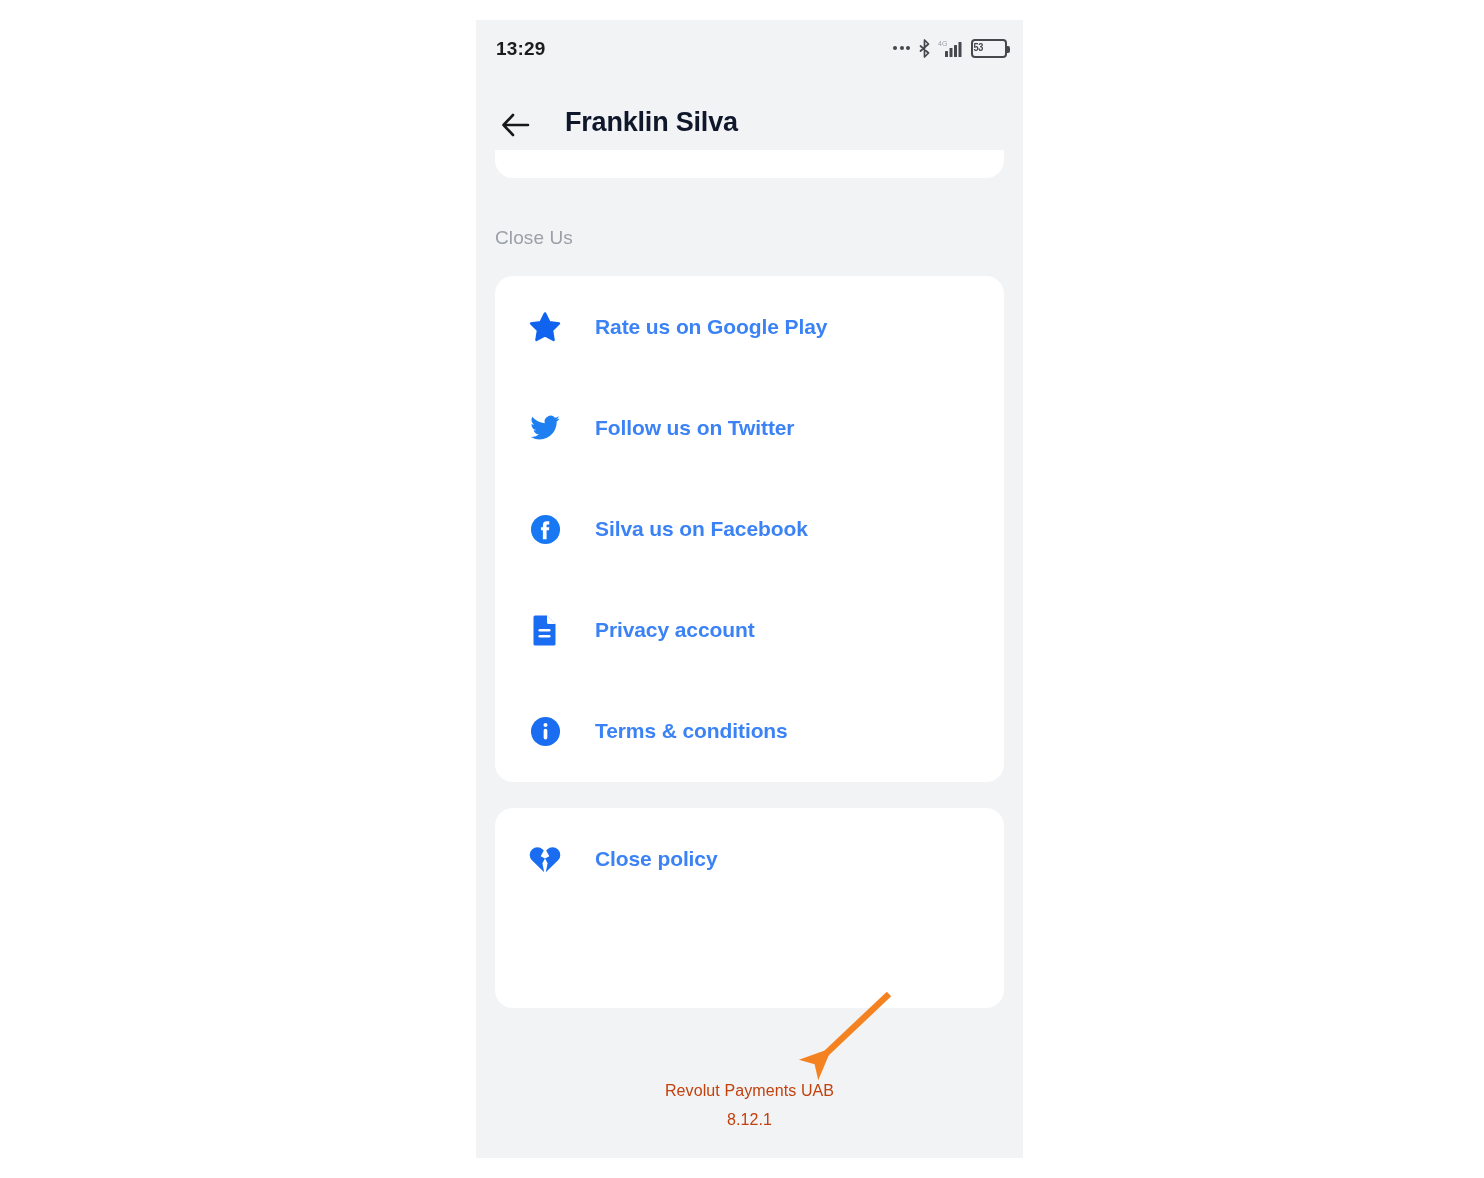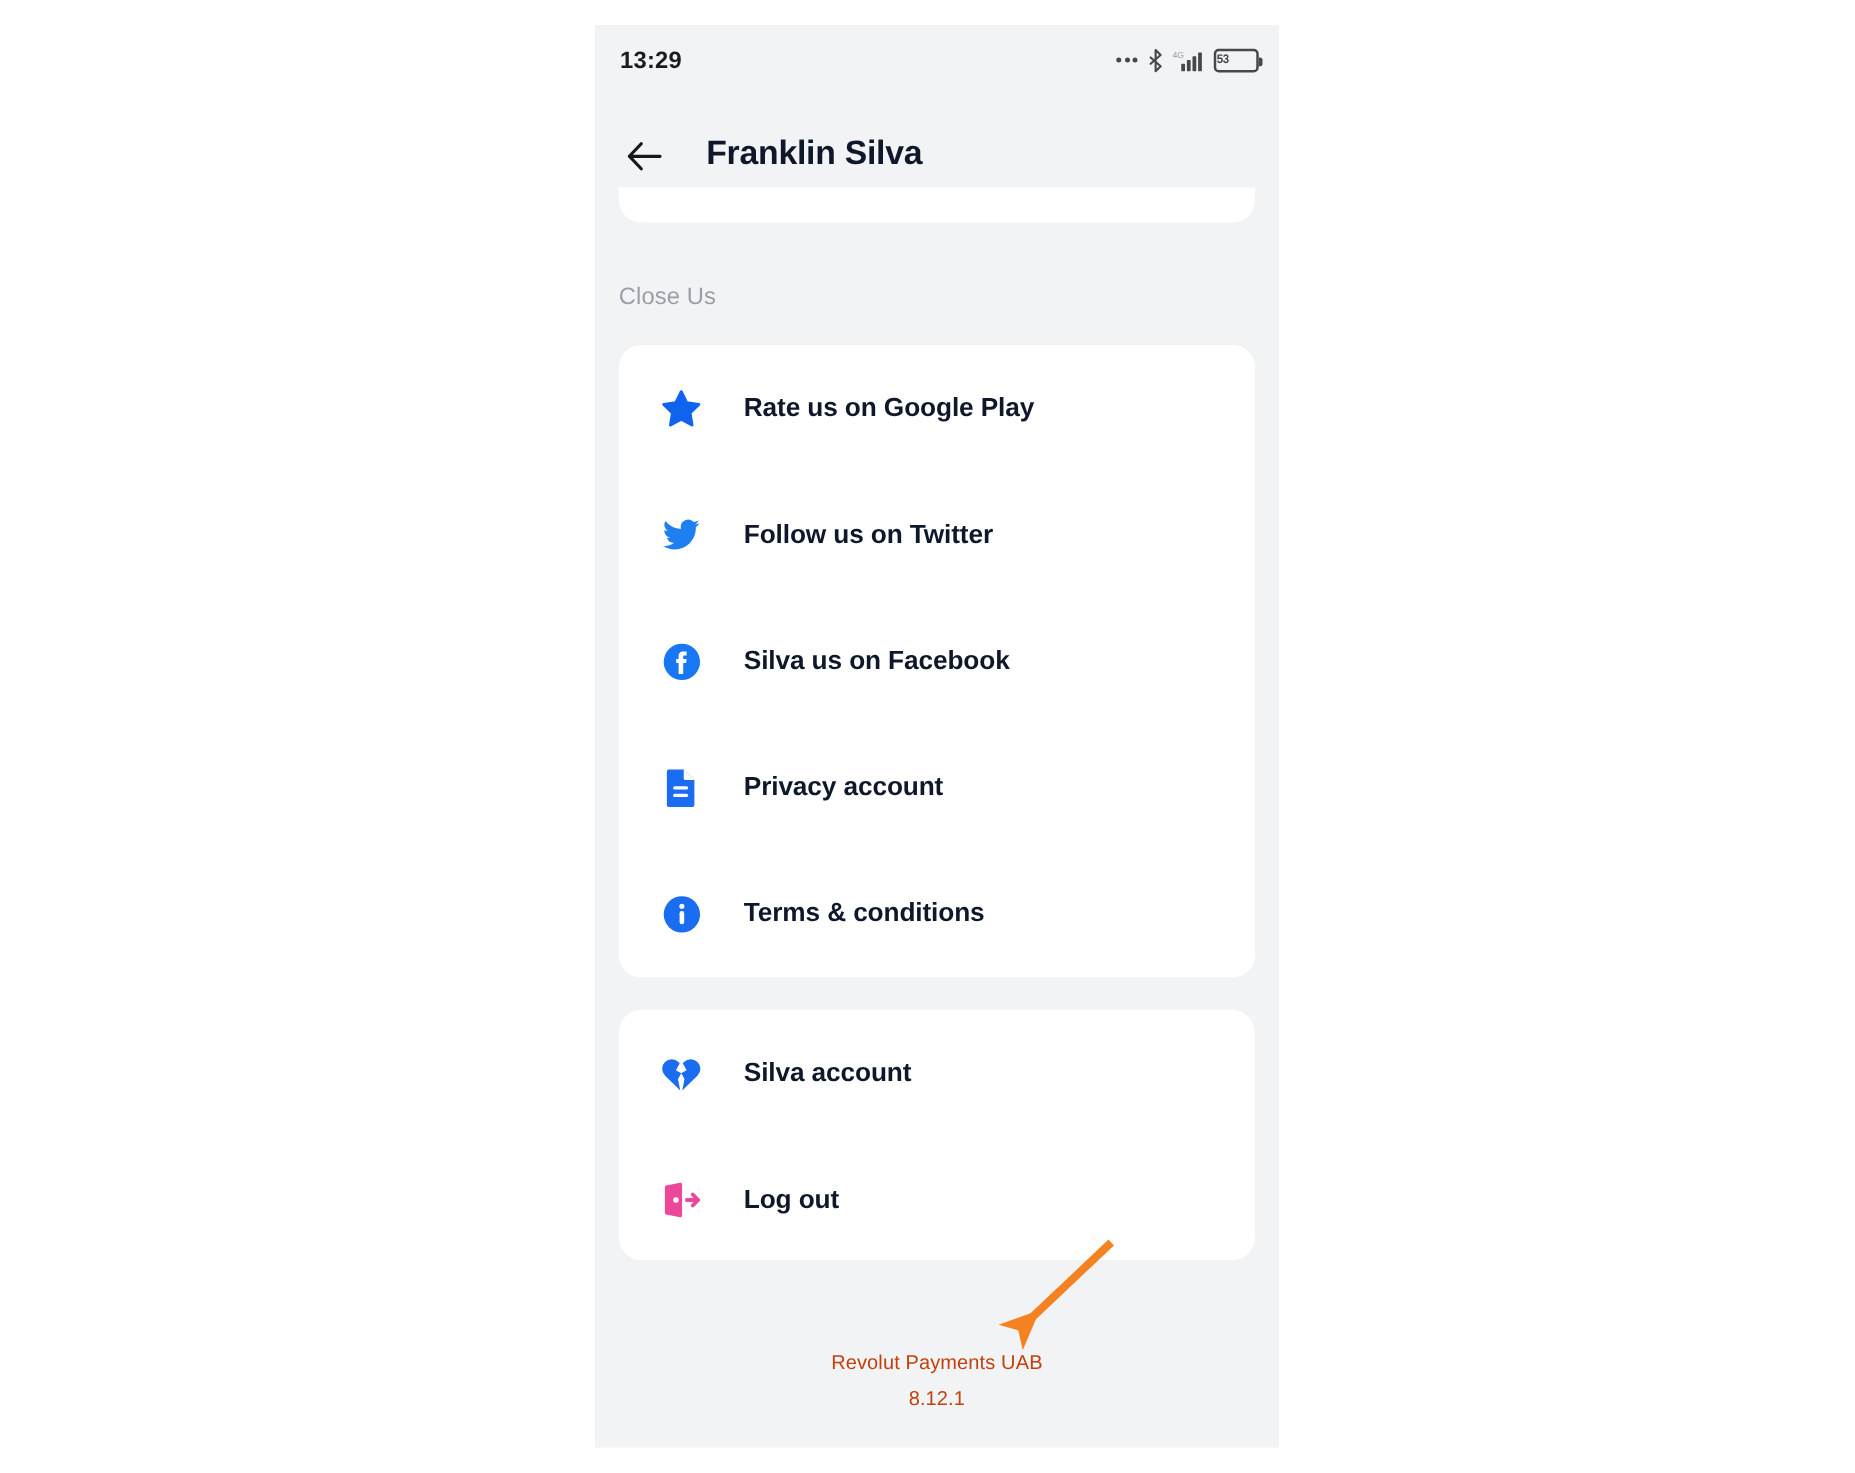--- a/index.html
+++ b/index.html
@@ -181,21 +181,21 @@
     display: flex;
     align-items: center;
     justify-content: center;
   }
   .row-icon svg { display: block; }
   .row-label {
     position: absolute;
     left: 100px;
     font-size: 21px;
     font-weight: bold;
-    color: #0f172a;
+    color: #3b82f6;
     letter-spacing: -0.1px;
     white-space: nowrap;
   }
 
   
   .footer {
     position: absolute;
     left: 0;
     top: 910px;
     width: 547px;
@@ -332,34 +332,23 @@
 
       <div class="card card-account">
 
         <div class="row" style="top:0px;">
           <span class="row-icon">
             <svg width="32" height="30" viewBox="0 0 32 30" aria-hidden="true">
               <path d="M15.2 28.3 2.9 16.3A7.6 7.6 0 0 1 13.8 5.6l1 1-3.1 5.6 4.3 2.4-2.6 4.6 1.8 9.1z" fill="#1a6df0"></path>
               <path d="M16.8 28.3 29.1 16.3A7.6 7.6 0 0 0 18.2 5.6l-1 1 3.1 5.6-4.3 2.4 2.6 4.6-1.8 9.1z" fill="#1a6df0"></path>
             </svg>
           </span>
-          <span class="row-label">Silva account</span>
-        </div>
-
-        <div class="row" style="top:101px;">
-          <span class="row-icon">
-            <svg width="32" height="30" viewBox="0 0 32 30" aria-hidden="true">
-              <path d="M4 3.4 L15 1.2 A1.4 1.4 0 0 1 16.7 2.6 v24.8 a1.4 1.4 0 0 1-1.7 1.4 L4 26.6 A1.4 1.4 0 0 1 2.9 25.2 V4.8 A1.4 1.4 0 0 1 4 3.4 Z" fill="#ec4899"></path>
-              <circle cx="11.8" cy="15" r="2.2" fill="#ffffff"></circle>
-              <path d="M20.5 15 H29" stroke="#ec4899" stroke-width="3.1" stroke-linecap="round" fill="none"></path>
-              <path d="M25.2 10.6 L29.6 15 L25.2 19.4" stroke="#ec4899" stroke-width="3.1" stroke-linecap="round" stroke-linejoin="round" fill="none"></path>
-            </svg>
-          </span>
-          <span class="row-label">Log out</span>
-        </div>
+          <span class="row-label">Close policy</span>
+        </div>
+
 
       </div>
 
       <div class="footer">
         <div class="footer-line">Revolut Payments UAB</div>
         <div class="footer-line">8.12.1</div>
       </div>
 
     </div>
   </div>

